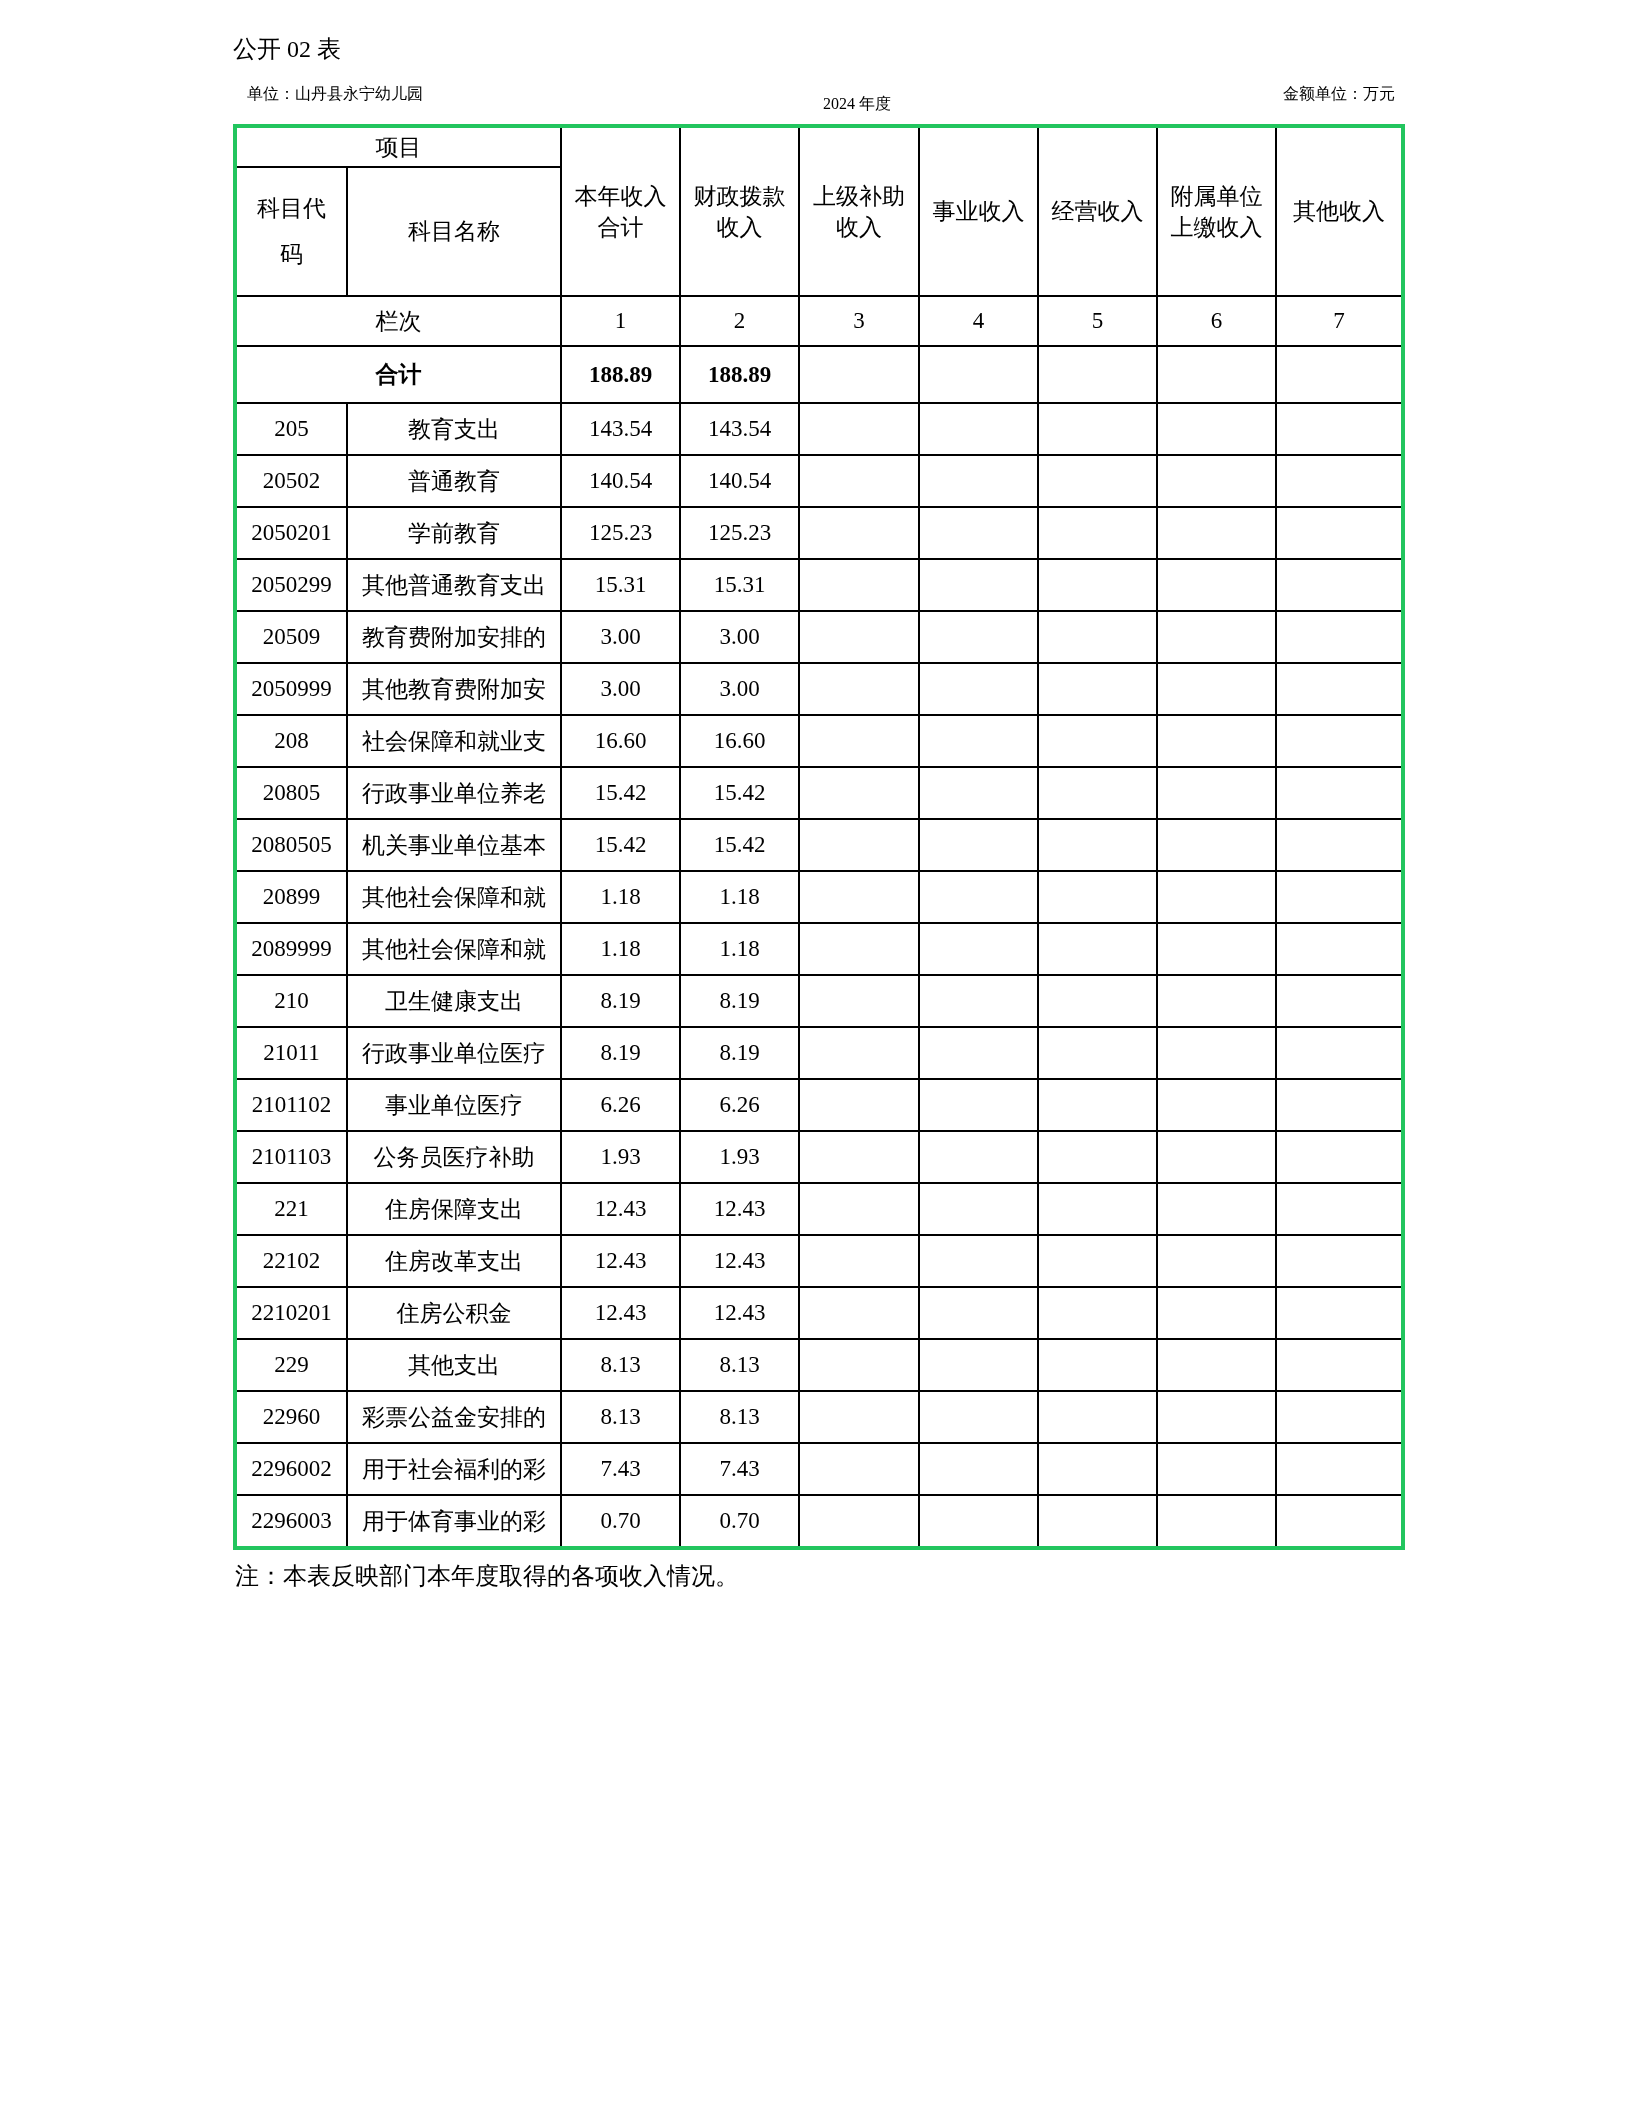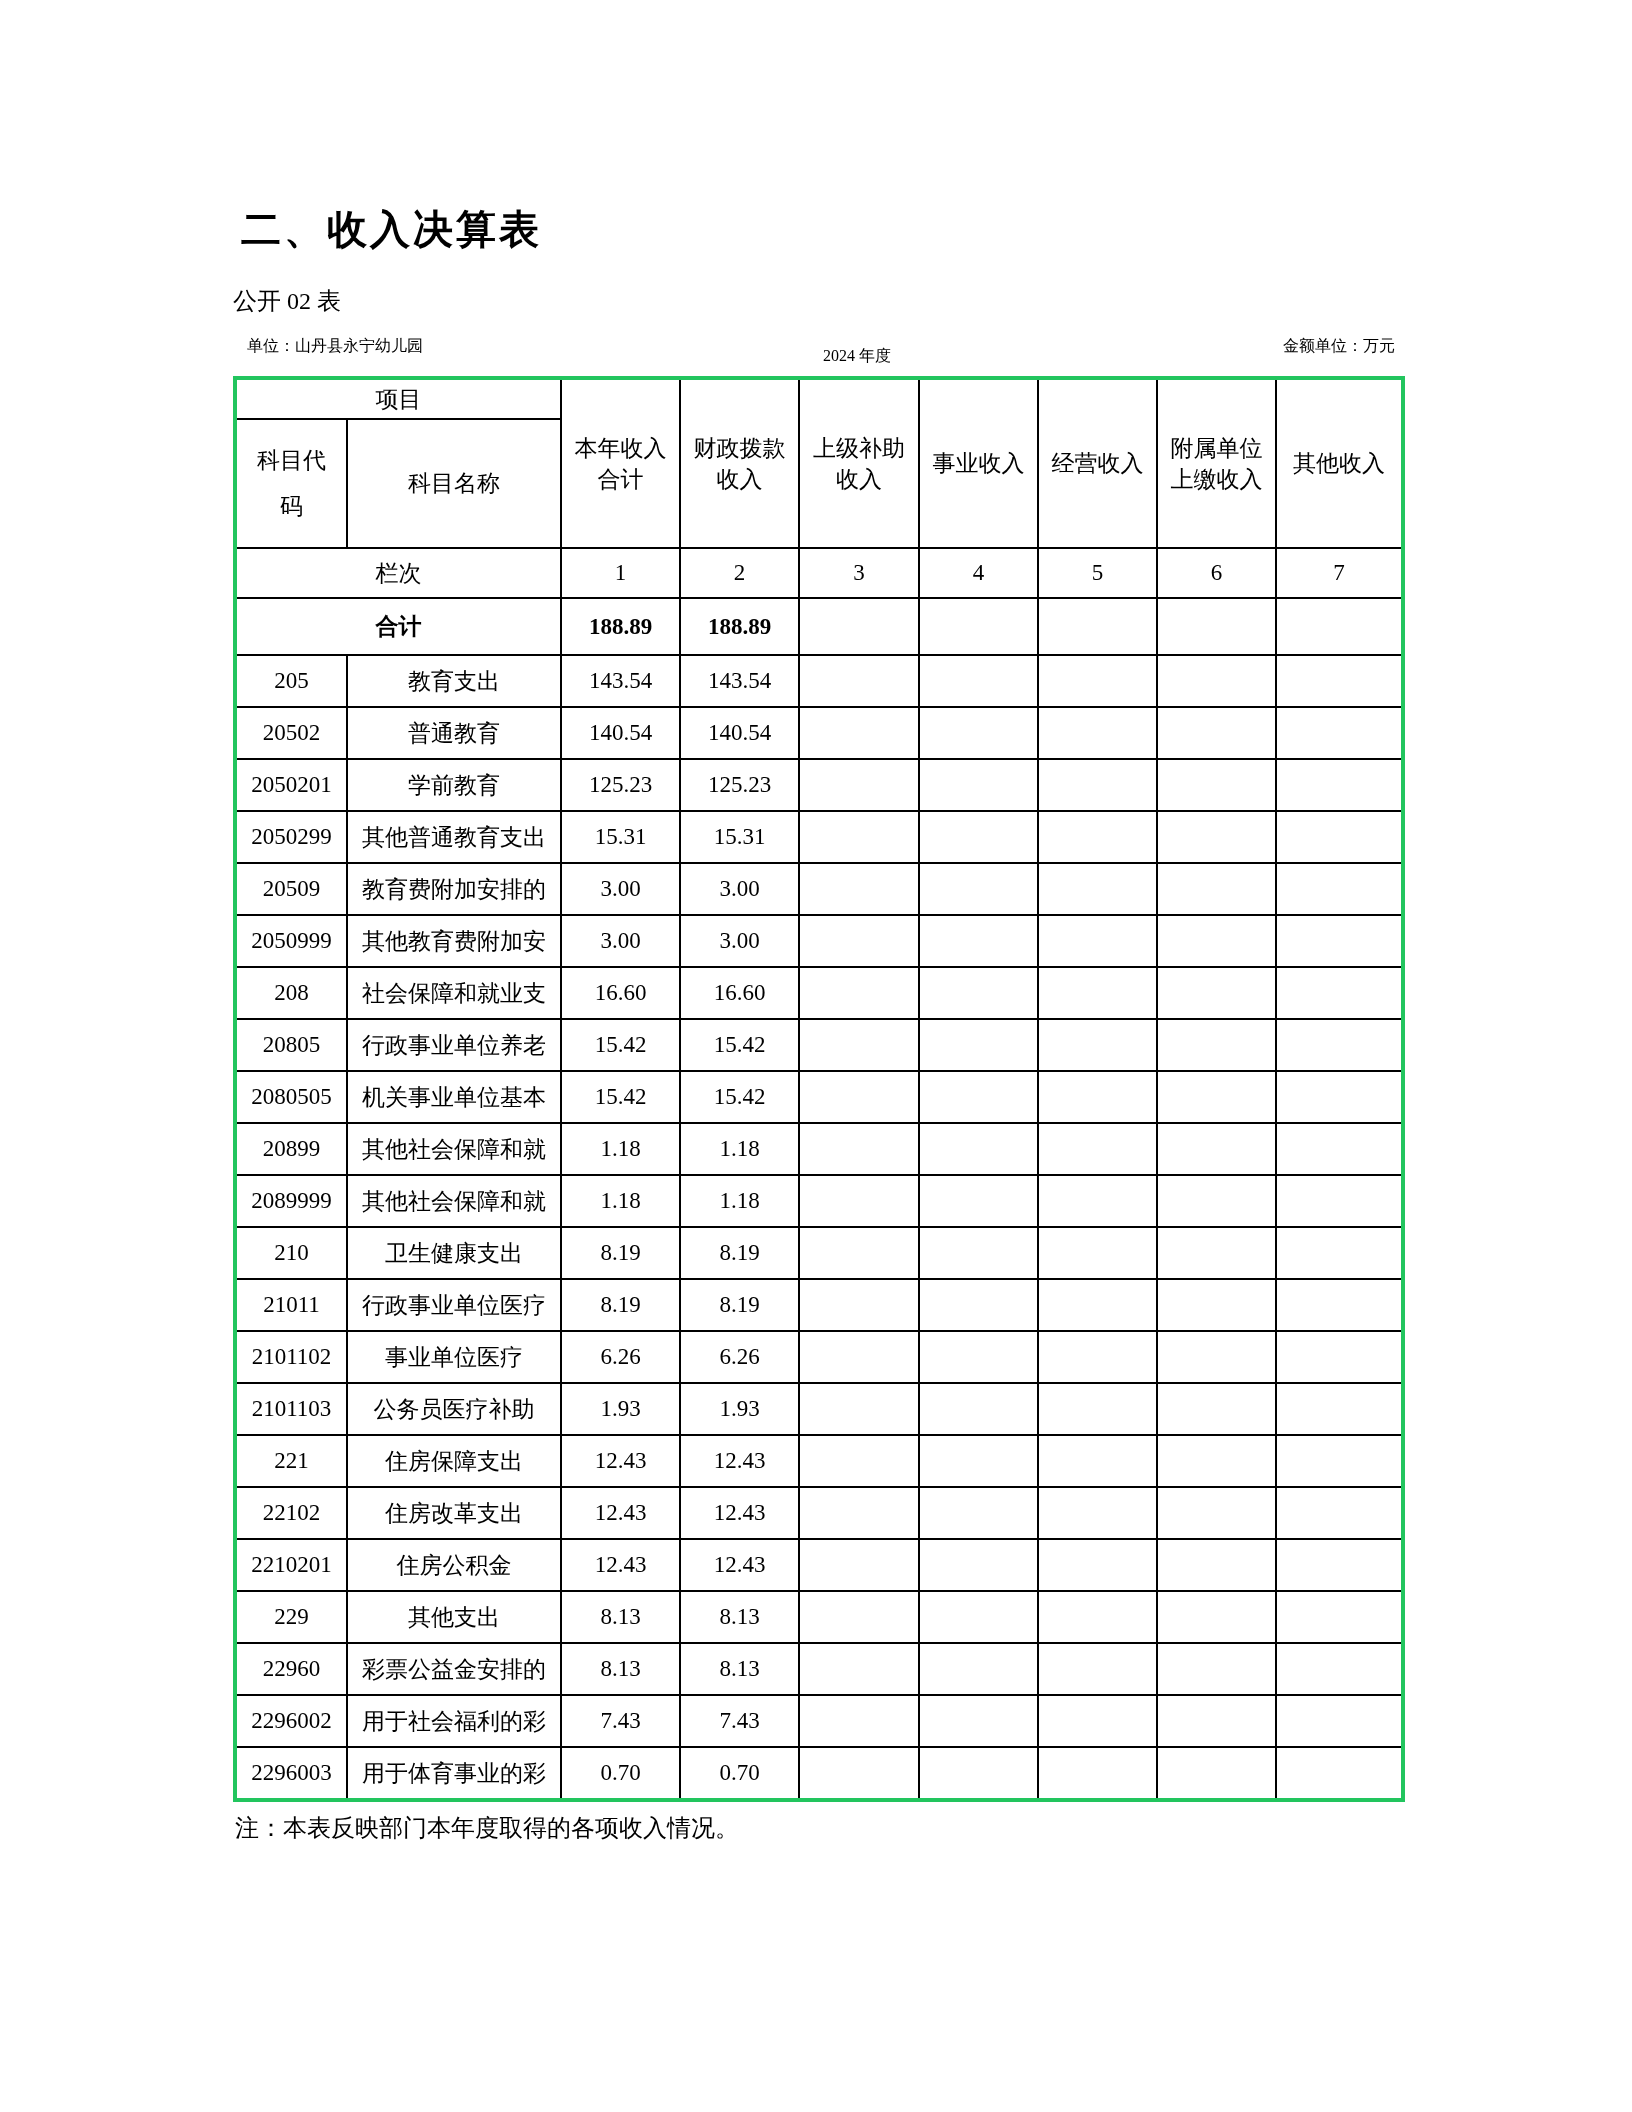--- a/index.html
+++ b/index.html
@@ -39,21 +39,20 @@
   td.cell-code{text-align:left;padding-left:11px;white-space:nowrap;}
   td.cell-name{text-align:left;padding-left:12px;white-space:nowrap;}
   td.cell-val{text-align:right;padding-right:13px;margin-top:42px;}
   .note{margin-top:11px;font-size:24px;line-height:30px;padding-left:2px;}
 </style>
 </head>
 <body>
 
 <div class="sheet">
 
-  <h1 class="title">二、收入决算表</h1>
 
   <div class="meta-code">公开 02 表</div>
 
   <div class="info-row">
     <span class="info-unit">单位：山丹县永宁幼儿园</span>
     <span class="info-year">2024 年度</span>
     <span class="info-amount">金额单位：万元</span>
   </div>
 
   <table class="fin">

